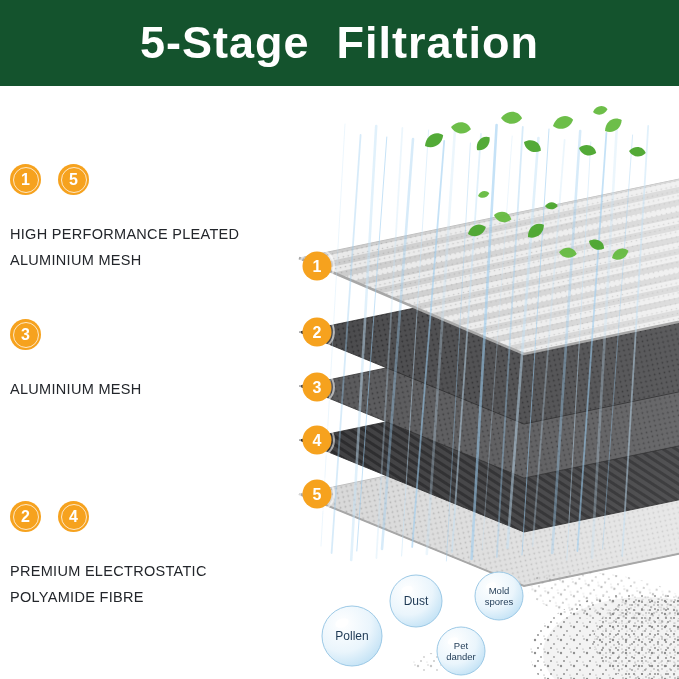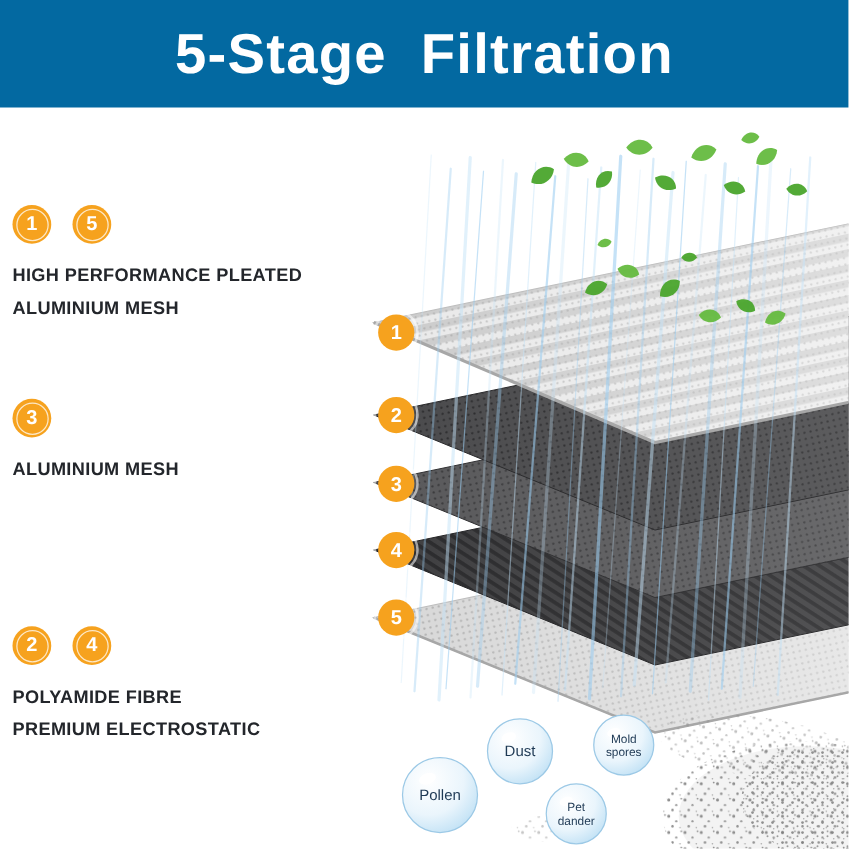--- a/index.html
+++ b/index.html
@@ -1,29 +1,29 @@
 <!DOCTYPE html>
 <html><head>
 <meta charset="utf-8">
 <style>
   *{box-sizing:border-box;margin:0;padding:0}
   html,body{background:#fff}
   body{width:679px;height:679px;font-family:"Liberation Sans","DejaVu Sans",sans-serif}
   .page{position:relative;width:679px;height:679px;overflow:hidden;background:#fff}
   .diagram-svg{position:absolute;inset:0}
-  .banner{position:absolute;top:0;left:0;width:679px;height:86px;background:#0369a1;
+  .banner{position:absolute;top:0;left:0;width:679px;height:86px;background:#14532d;
           display:flex;align-items:center;justify-content:center}
   .banner h1{color:#fff;font-size:45px;font-weight:800;white-space:pre;letter-spacing:1px}
   .stage{position:absolute;left:10px;width:278px}
   .stage .badges{display:flex;gap:17px}
   .badge{width:31px;height:31px;border-radius:50%;background:#F6A21E;color:#fff;
          font-weight:700;font-size:16px;display:flex;align-items:center;justify-content:center;
          position:relative;flex:0 0 auto}
   .badge::after{content:"";position:absolute;inset:2.5px;border:1.5px solid rgba(255,255,255,.75);border-radius:50%}
-  .stage .copy{margin-top:13px;font-size:14.5px;font-weight:700;color:#23262b;
+  .stage .copy{margin-top:26px;font-size:14.5px;font-weight:400;color:#23262b;
                letter-spacing:.3px;line-height:26px}
   .copy span{display:block}
   .s1{top:164px}.s2{top:319px}.s3{top:501px}
   svg text{font-family:"Liberation Sans","DejaVu Sans",sans-serif}
   .layer-num{font-size:16px;font-weight:700;fill:#fff;text-anchor:middle}
   .bub-label{font-size:12px;fill:#1e3954;text-anchor:middle}
   .bub-label-sm{font-size:9.5px;fill:#1e3954;text-anchor:middle}
 </style>
 </head>
 <body>
@@ -241,18 +241,18 @@
       <span>ALUMINIUM MESH</span>
     </p>
   </section>
 
   <section class="stage s3">
     <div class="badges">
       <span class="badge">2</span>
       <span class="badge">4</span>
     </div>
     <p class="copy">
+      <span>PREMIUM ELECTROSTATIC</span>
       <span>POLYAMIDE FIBRE</span>
-      <span>PREMIUM ELECTROSTATIC</span>
     </p>
   </section>
 
 </div>
 
 </body></html>

